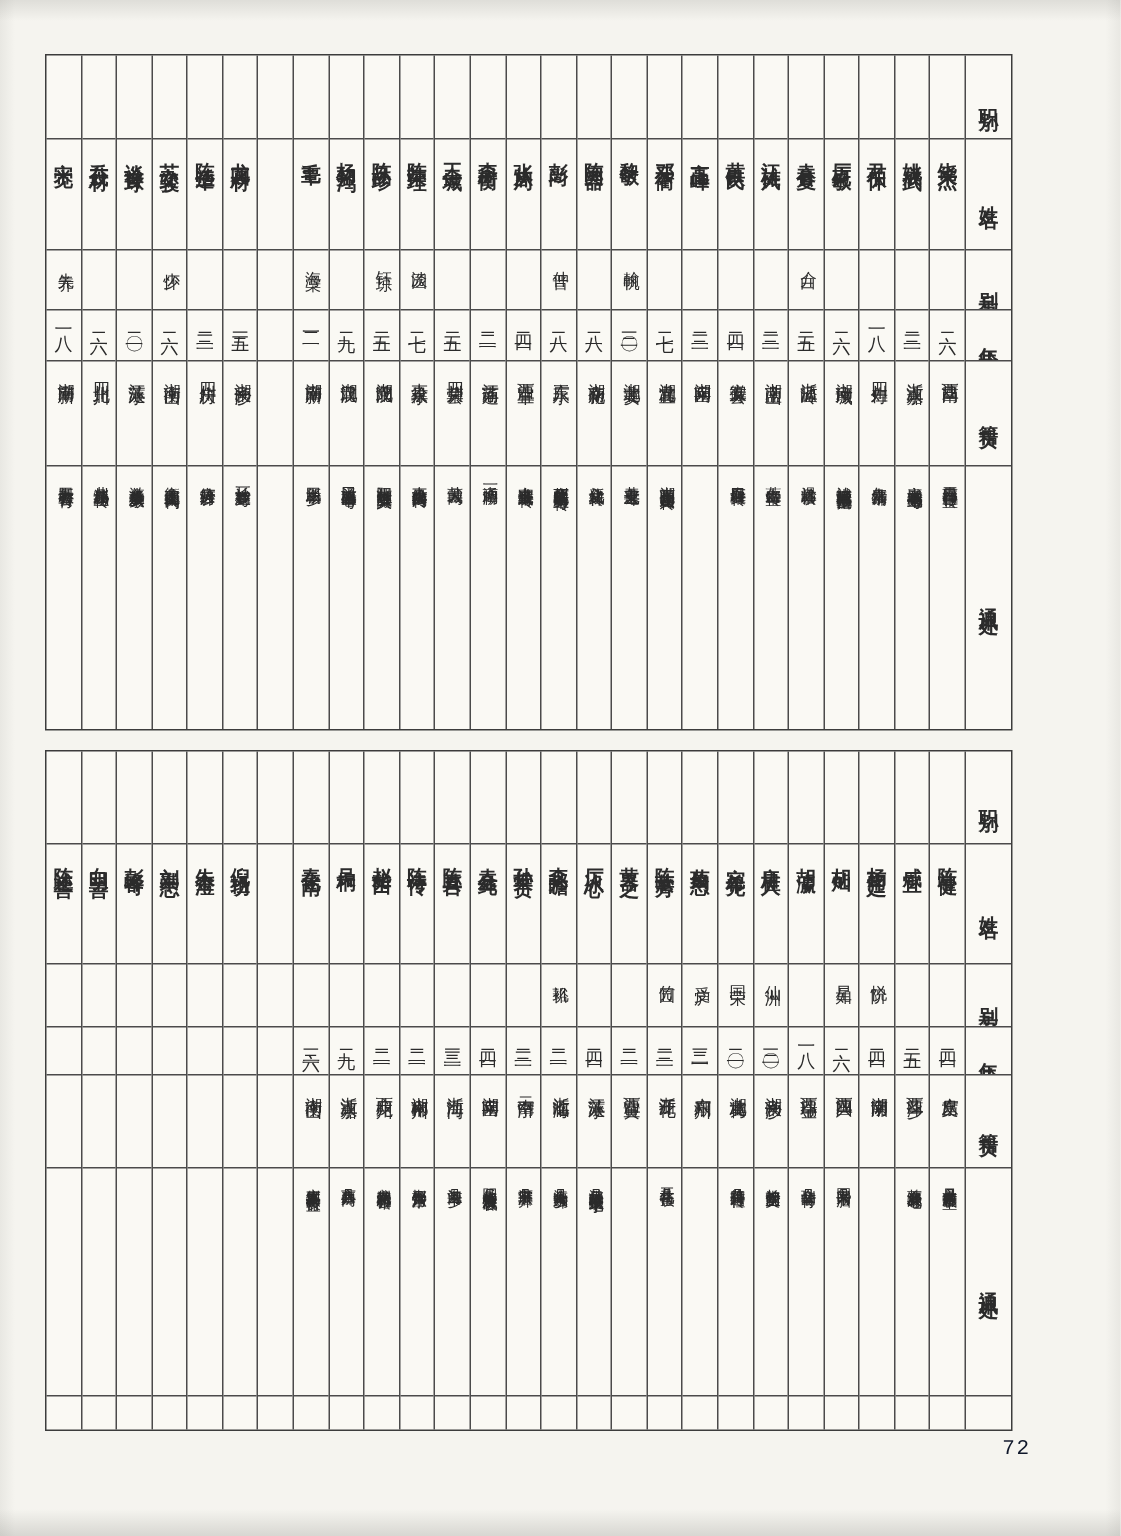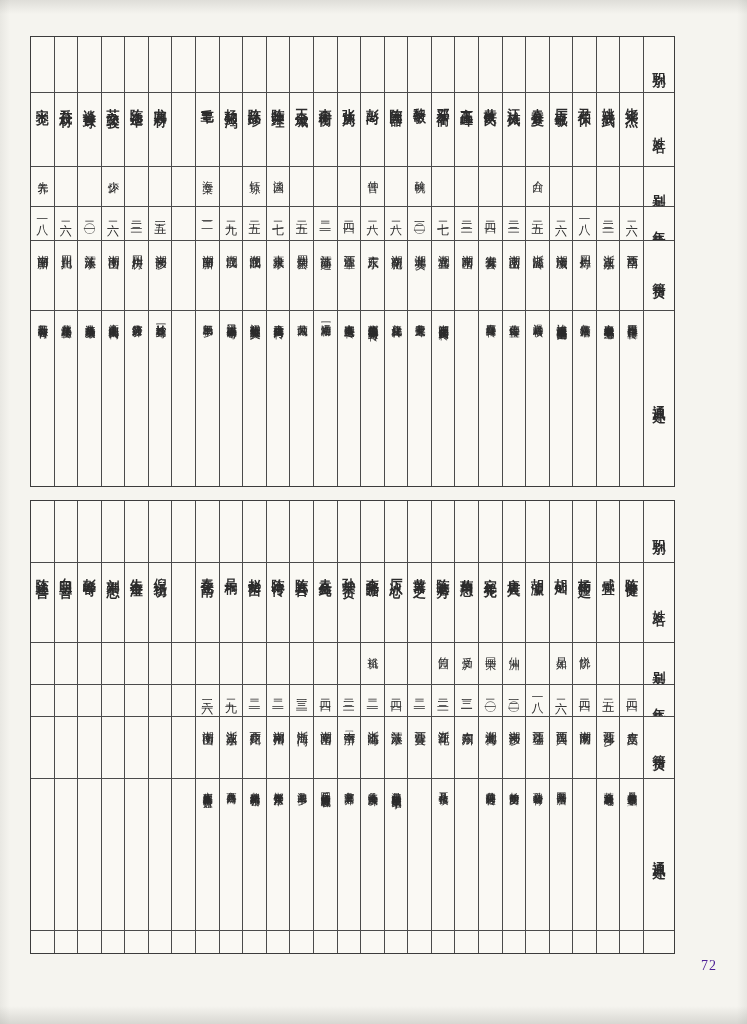--- a/index.html
+++ b/index.html
@@ -64,22 +64,22 @@
     font-size:11px;
   }
   .vt.nm{font-size:13px;font-weight:bold;letter-spacing:3px;}
   .vt.alias{font-size:11px;letter-spacing:2px;}
   .vt.age{font-size:12px;letter-spacing:2px;}
   .vt.origin{font-size:11.5px;letter-spacing:1px;}
   .t1 .vt.addr{font-size:10.5px;letter-spacing:.5px;}
   .t2 .vt.addr{font-size:10px;letter-spacing:.5px;}
   .hdr-label{font-size:13px;font-weight:bold;letter-spacing:3px;}
   .page-number{
-    position:absolute;right:30px;bottom:50px;
-    font-size:14px;letter-spacing:1px;color:#4c1d95;
+    position:absolute;right:60px;bottom:50px;
+    font-size:14px;letter-spacing:1px;color:#0f172a;font-family:Liberation Mono, monospace;
   }
 </style>
 </head>
 <body style="--ink: #2b2b2b;">
 
 <div class="table t1">
   <div class="col">
       <div class="cell r0"></div>
       <div class="cell r1">
         <span class="vt nm">宋觉</span>

